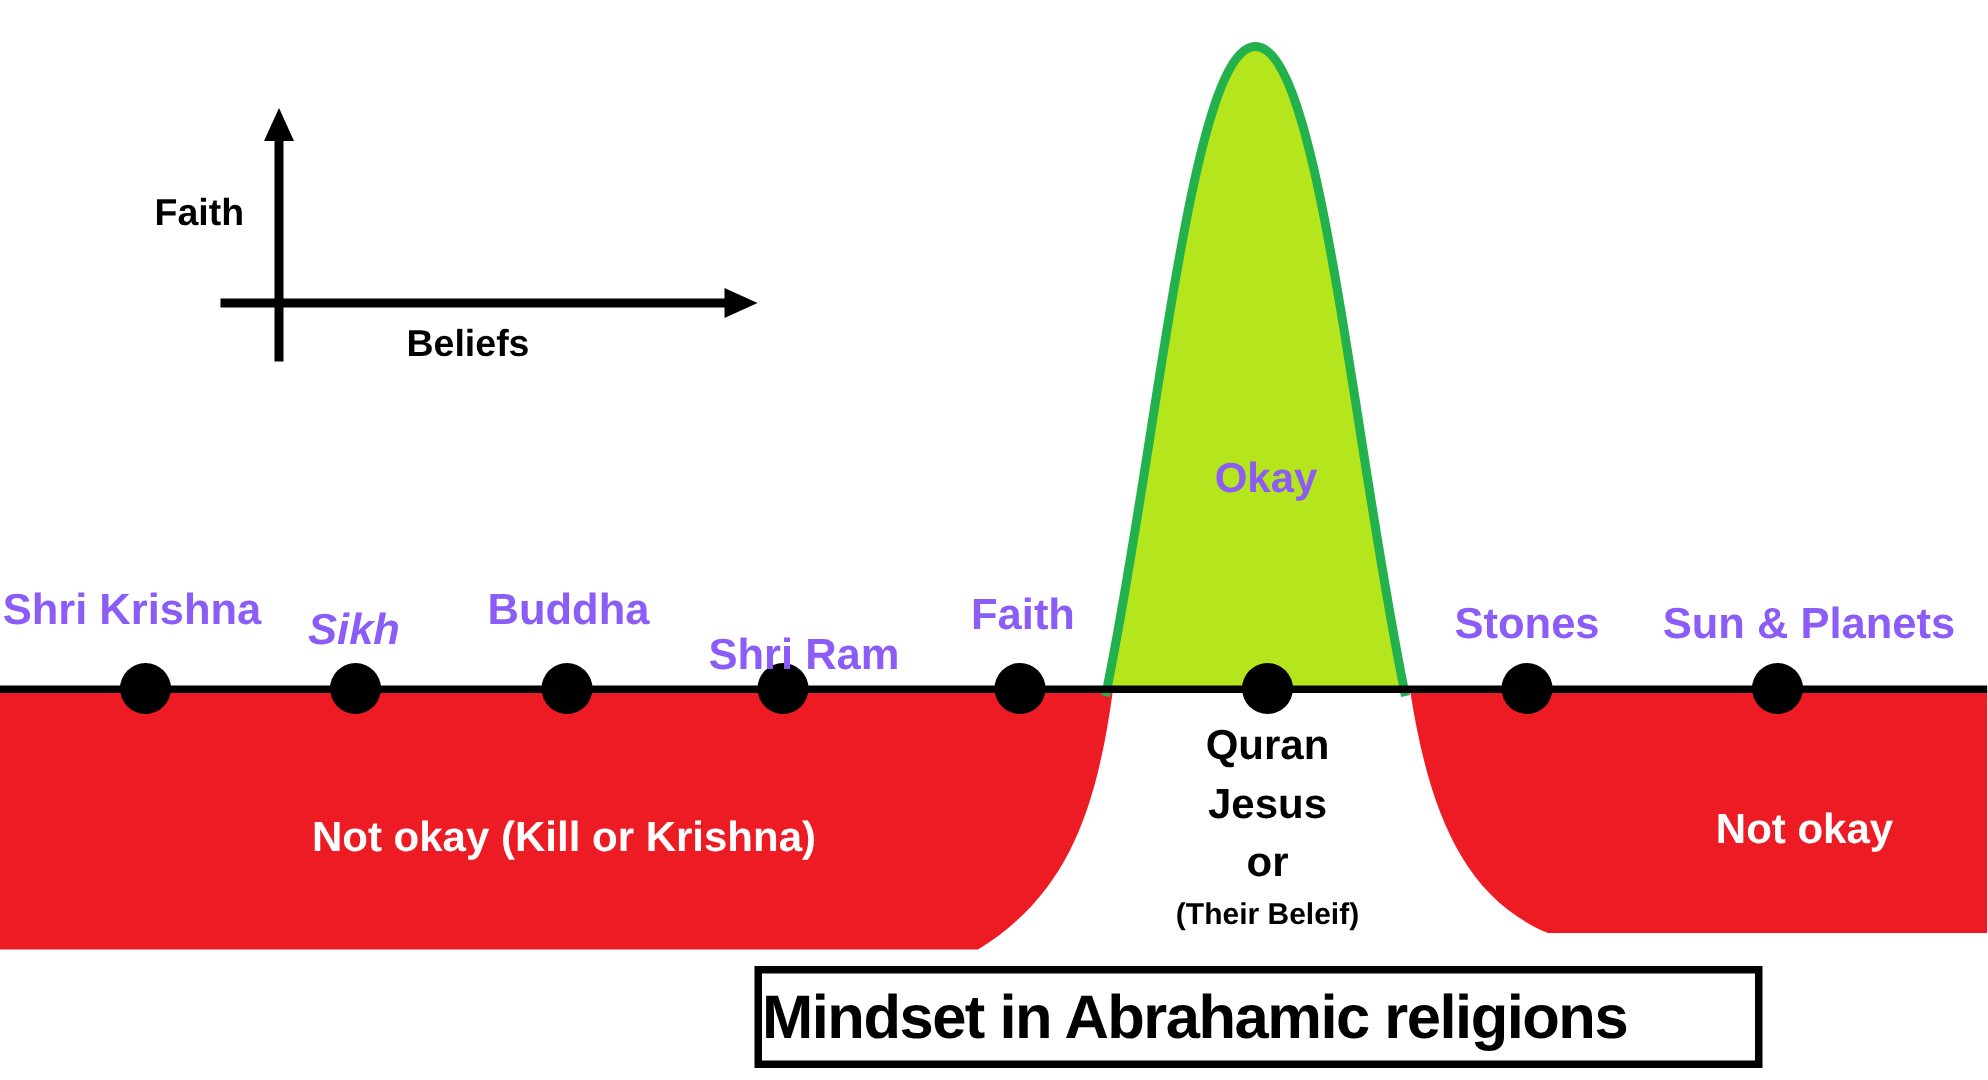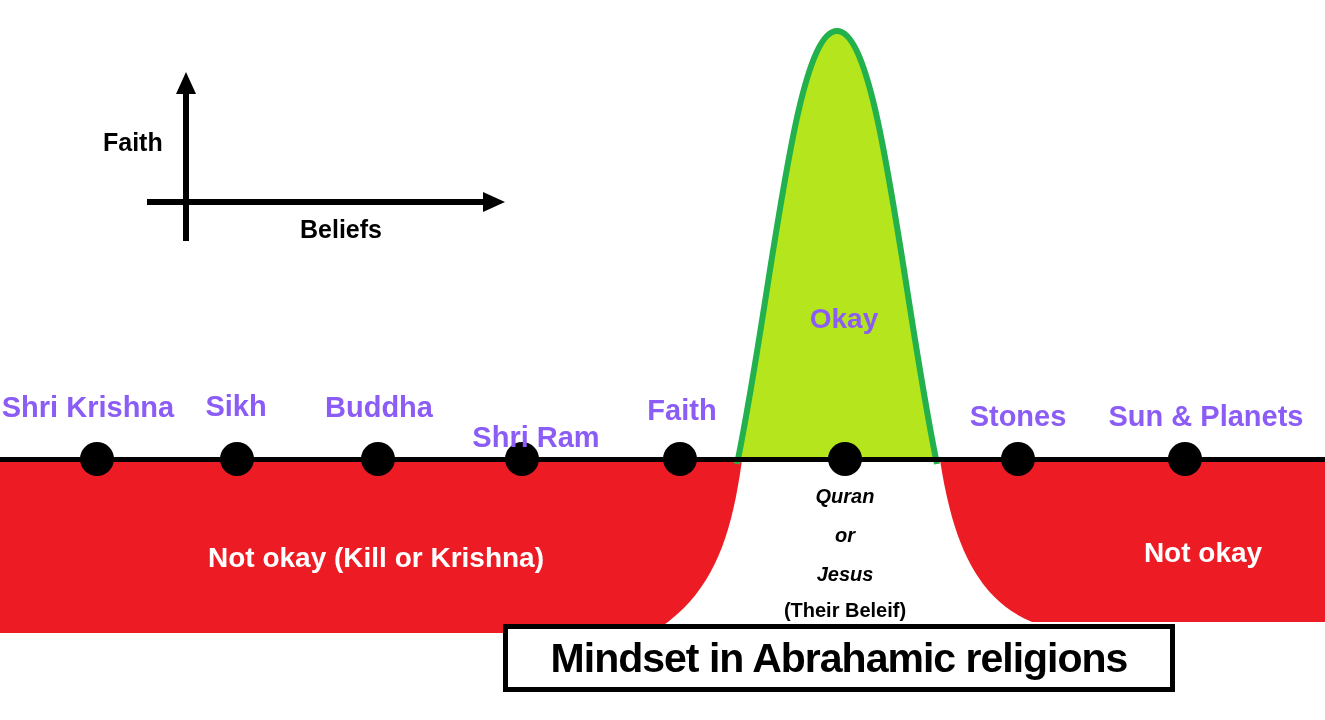--- a/index.html
+++ b/index.html
@@ -47,39 +47,38 @@
     left: 845px;
     top: 477px;
     transform: translateX(-50%);
     text-align: center;
     font-weight: bold;
     color: #000000;
     z-index: 2;
     white-space: nowrap;
   }
   .belief-line {
-    font-size: 20px;
+    font-size: 28px;
     line-height: 39px;
-    font-style: italic;
   }
   .belief-sub {
     font-size: 20px;
     line-height: 32px;
   }
   .title-box {
     position: absolute;
     left: 503px;
-    top: 624px;
+    top: 644px;
     width: 662px;
     height: 58px;
     border: 5px solid #000000;
     background: #ffffff;
     display: flex;
     align-items: center;
-    justify-content: center;
+    justify-content: flex-start;
     z-index: 3;
   }
   .title-text {
     font-weight: bold;
     font-size: 41px;
     letter-spacing: -1px;
     color: #000000;
     white-space: nowrap;
   }
 </style>
@@ -110,38 +109,38 @@
     <circle cx="1185" cy="459" r="17" fill="#000000"></circle>
 
     <line x1="186" y1="90" x2="186" y2="241" stroke="#000000" stroke-width="6"></line>
     <polygon points="176,94 196,94 186,72" fill="#000000"></polygon>
 
     <line x1="147" y1="202" x2="487" y2="202" stroke="#000000" stroke-width="6"></line>
     <polygon points="483,192 483,212 505,202" fill="#000000"></polygon>
   </svg>
 
   <div class="axis-label" style="left:103px; top:128px;">Faith</div>
-  <div class="axis-label" style="left:300px; top:215px;">Beliefs</div>
+  <div class="axis-label" style="left:271px; top:215px;">Beliefs</div>
 
   <div class="lbl pt-label" style="left:88px;  top:391px;">Shri Krishna</div>
-  <div class="lbl pt-label" style="left:236px; top:390px;">Sikh</div>
+  <div class="lbl pt-label" style="left:236px; top:404px;font-style:italic;">Sikh</div>
   <div class="lbl pt-label" style="left:379px; top:391px;">Buddha</div>
   <div class="lbl pt-label" style="left:536px; top:394px;margin-top:27px;">Shri Ram</div>
   <div class="lbl pt-label" style="left:682px; top:394px;">Faith</div>
   <div class="lbl pt-label" style="left:1018px; top:400px;">Stones</div>
   <div class="lbl pt-label" style="left:1206px; top:400px;">Sun &amp; Planets</div>
 
   <div class="lbl okay-label" style="left:844px; top:303px;">Okay</div>
   <div class="lbl notokay-label" style="left:376px; top:542px;">Not okay (Kill or Krishna)</div>
   <div class="lbl notokay-label" style="left:1203px; top:537px;">Not okay</div>
 
   <div class="belief-block">
     <div class="belief-line">Quran</div>
+    <div class="belief-line">Jesus</div>
     <div class="belief-line">or</div>
-    <div class="belief-line">Jesus</div>
     <div class="belief-sub">(Their Beleif)</div>
   </div>
 
   <div class="title-box">
     <div class="title-text">Mindset in Abrahamic religions</div>
   </div>
 
 </div>
 
 </body></html>

